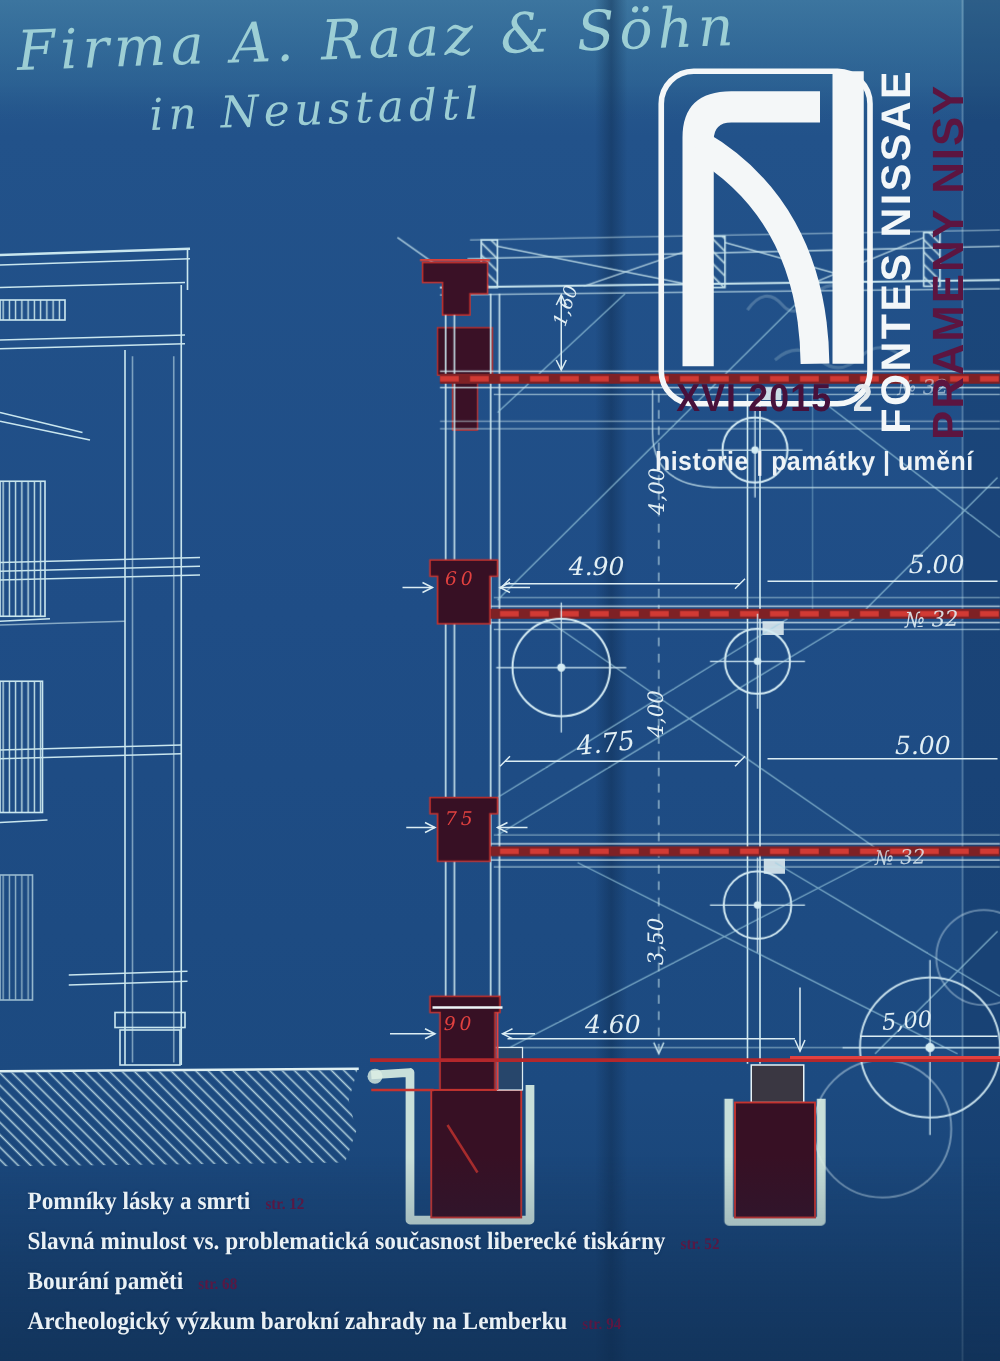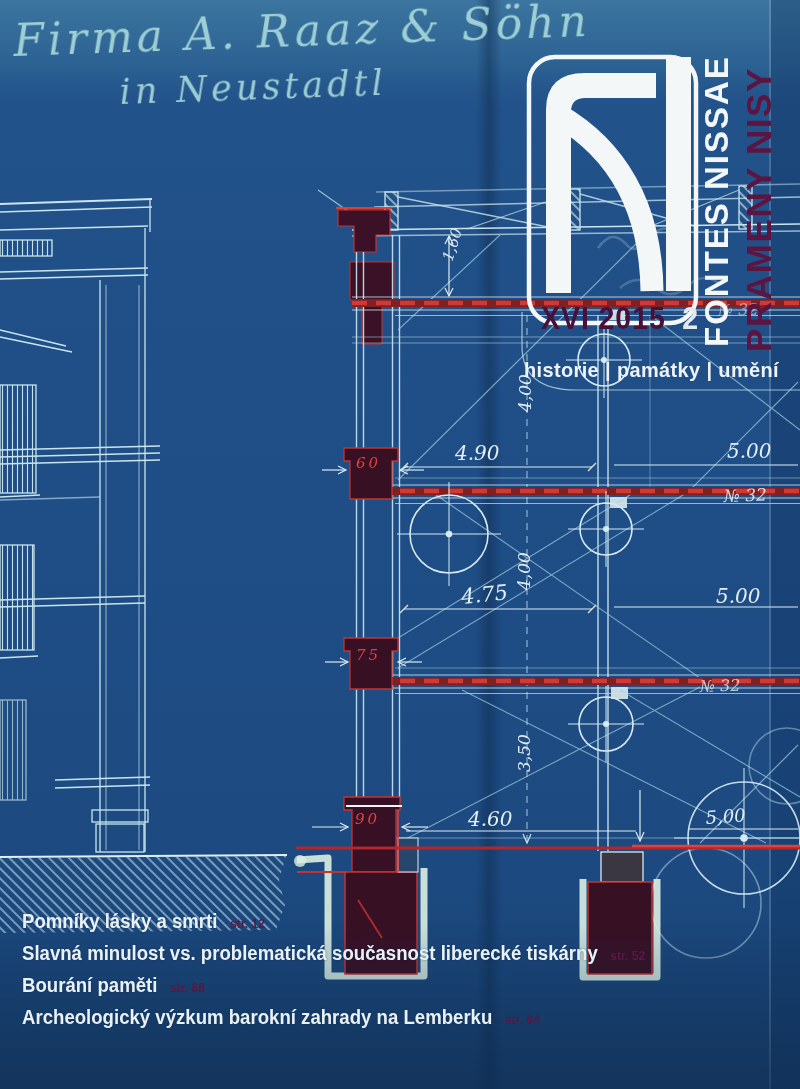--- a/index.html
+++ b/index.html
@@ -15,21 +15,21 @@
   .vtitle.t2{left:741px;top:352px;font-size:35px;letter-spacing:1.6px;
              color:#5c1540;transform:rotate(-90deg);}
   .issue{position:absolute;left:541px;top:301px;font-size:31px;font-weight:700;
          letter-spacing:1px;color:#47113b;white-space:nowrap;
          transform:scaleX(.92);transform-origin:0 0;}
   .issue .num{color:#e3e9ed;margin-left:18px;}
   .tagline{position:absolute;left:524px;top:358px;font-size:21px;font-weight:700;
            color:#eef3f6;white-space:nowrap;letter-spacing:.4px;
            transform:scaleX(.95);transform-origin:0 0;}
   
-  .toc{position:absolute;left:22px;top:910px;}
+  .toc{position:absolute;left:22px;top:950px;font-family:Liberation Serif, serif;}
   .toc .row{height:32px;white-space:nowrap;transform:scaleX(.93);
             transform-origin:0 0;}
   .toc .t{font-size:20px;font-weight:700;color:#eaf1f5;
           text-shadow:0 0 2px rgba(10,40,80,.6);}
   .toc .p{font-size:13px;font-weight:700;color:#5a1843;margin-left:9px;}
 </style>
 </head>
 <body>
 
 <div class="cover">

